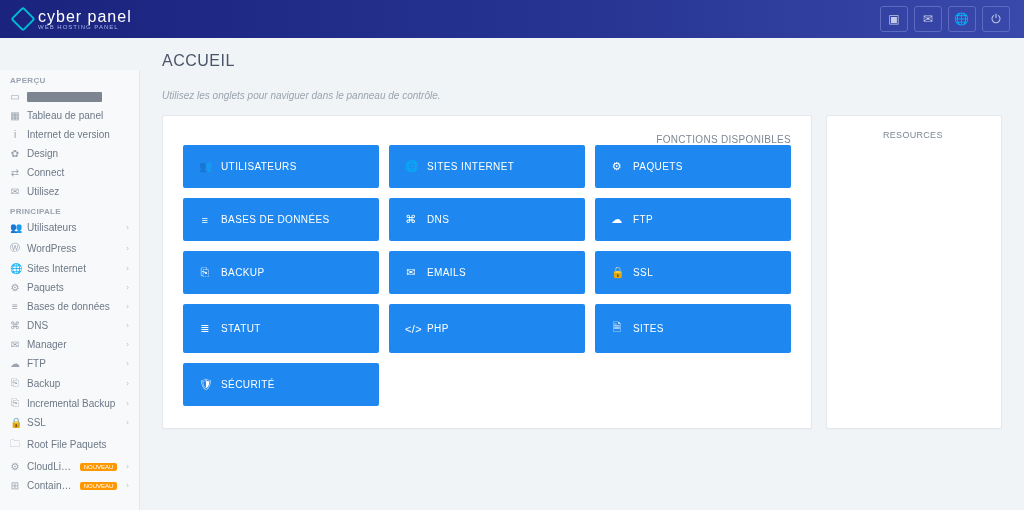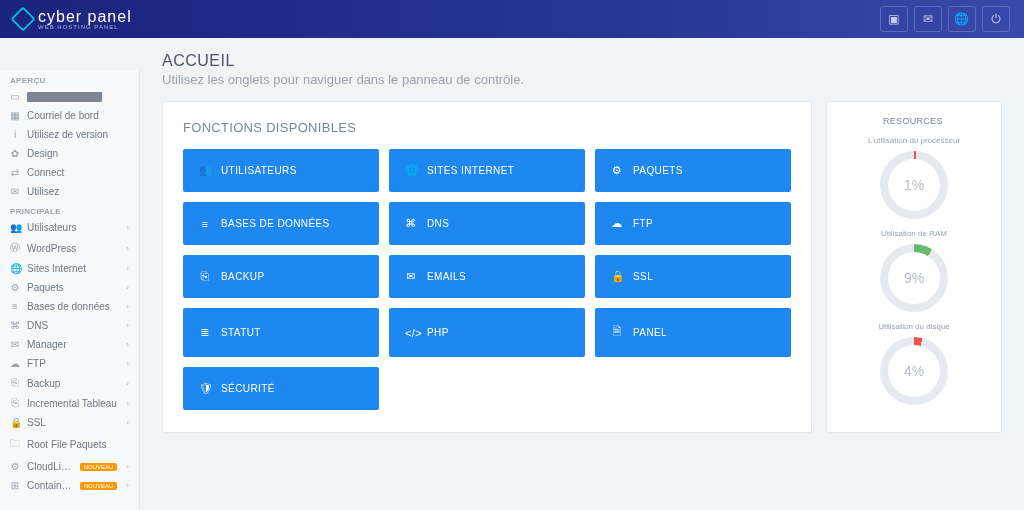--- a/index.html
+++ b/index.html
@@ -48,29 +48,29 @@
   .side-mask {
     display:inline-block; width: 75px; height: 10px; background: #7c8591; border-radius: 1px; vertical-align: middle;
   }
 
   
   .main {
     position: absolute; top: 38px; left: 140px; right: 0; bottom: 0;
     padding: 14px 22px; overflow: auto;
   }
   .page-title { font-size: 16px; color: #4a5568; font-weight: 400; letter-spacing: .5px; }
-  .page-sub { font-size: 13px; color: #9aa3af; margin-top: 2px; margin-bottom: 14px; }
+  .page-sub { font-size: 10px; color: #9aa3af; margin-top: 20px; margin-bottom: 14px; font-style: italic; }
 
   .content-row { display: flex; gap: 14px; }
   .card {
     background: #fff; border: 1px solid #e4e8ed; border-radius: 2px;
     box-shadow: 0 1px 1px rgba(0,0,0,0.02);
   }
   .functions-card { flex: 1; padding: 18px 20px 22px; }
-  .func-heading { font-size: 13px; color: #7d8794; margin-bottom: 14px; letter-spacing: .3px; }
+  .func-heading { font-size: 10px; color: #7d8794; letter-spacing: .3px; text-align: right; }
   .tiles { display: grid; grid-template-columns: repeat(3, 1fr); gap: 10px; }
   .tile {
     background: #1e88f0; color: #fff; border-radius: 2px;
     padding: 15px 16px; font-size: 10px; letter-spacing: .4px;
     display: flex; align-items: center; gap: 10px; cursor: pointer;
   }
   .tile-ic { width: 12px; font-size: 11px; text-align: center; }
 
   .resources-card { width: 176px; padding: 14px 12px 16px; }
   .res-heading { font-size: 9px; color: #7d8794; margin-bottom: 10px; letter-spacing: .3px; padding-left: 44px; }
@@ -110,25 +110,25 @@
 </div>
 
 <div class="sidebar" id="sidebar">
     <div class="side-section">APERÇU</div>
     <div class="side-item">
       <span class="side-ic">▭</span>
       <span class="side-label"><span class="side-mask"></span></span>
     </div>
     <div class="side-item">
       <span class="side-ic">▦</span>
-      <span class="side-label">Courriel de bord</span>
+      <span class="side-label">Tableau de panel</span>
     </div>
     <div class="side-item">
       <span class="side-ic">i</span>
-      <span class="side-label">Utilisez de version</span>
+      <span class="side-label">Internet de version</span>
     </div>
     <div class="side-item">
       <span class="side-ic">✿</span>
       <span class="side-label">Design</span>
     </div>
     <div class="side-item">
       <span class="side-ic">⇄</span>
       <span class="side-label">Connect</span>
     </div>
     <div class="side-item">
@@ -176,21 +176,21 @@
       <span class="side-label">FTP</span>
       <span class="side-chev">›</span>
     </div>
     <div class="side-item">
       <span class="side-ic">⎘</span>
       <span class="side-label">Backup</span>
       <span class="side-chev">›</span>
     </div>
     <div class="side-item">
       <span class="side-ic">⎘</span>
-      <span class="side-label">Incremental Tableau</span>
+      <span class="side-label">Incremental Backup</span>
       <span class="side-chev">›</span>
     </div>
     <div class="side-item">
       <span class="side-ic">🔒</span>
       <span class="side-label">SSL</span>
       <span class="side-chev">›</span>
     </div>
     <div class="side-item">
       <span class="side-ic">🗀</span>
       <span class="side-label">Root File Paquets</span>
@@ -256,46 +256,26 @@
           <div class="tile">
             <span class="tile-ic">≣</span>
             <span>STATUT</span>
           </div>
           <div class="tile">
             <span class="tile-ic">&lt;/&gt;</span>
             <span>PHP</span>
           </div>
           <div class="tile">
             <span class="tile-ic">🗎</span>
-            <span>PANEL</span>
+            <span>SITES</span>
           </div>
           <div class="tile">
             <span class="tile-ic">🛡</span>
             <span>SÉCURITÉ</span>
           </div>
         </div>
     </div>
 
     <div class="card resources-card">
       <div class="res-heading">RESOURCES</div>
-      <div id="gauges">
-          <div class="gauge-block">
-            <div class="gauge-label">L'utilisation du processeur</div>
-            <div class="gauge" style="--pct: 1; --seg: #ef5350;">
-              <div class="gauge-val">1%</div>
-            </div>
-          </div>
-          <div class="gauge-block">
-            <div class="gauge-label">Utilisation de RAM</div>
-            <div class="gauge" style="--pct: 9; --seg: #66bb6a;">
-              <div class="gauge-val">9%</div>
-            </div>
-          </div>
-          <div class="gauge-block">
-            <div class="gauge-label">Utilisation du disque</div>
-            <div class="gauge" style="--pct: 4; --seg: #ef5350;">
-              <div class="gauge-val">4%</div>
-            </div>
-          </div>
-        </div>
     </div>
   </div>
 </div>
 
 </body></html>

